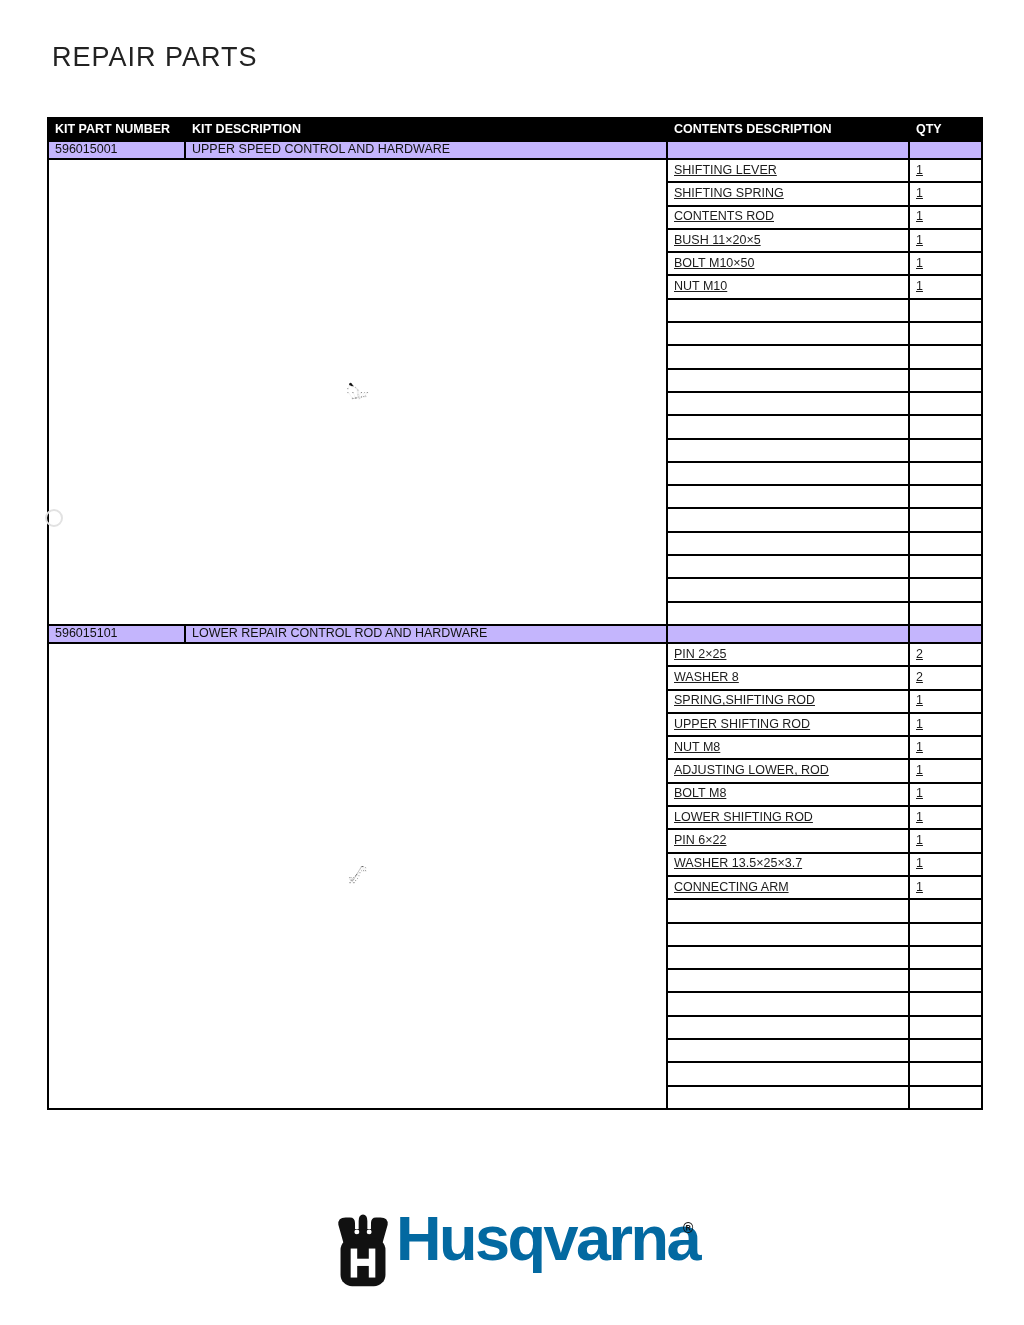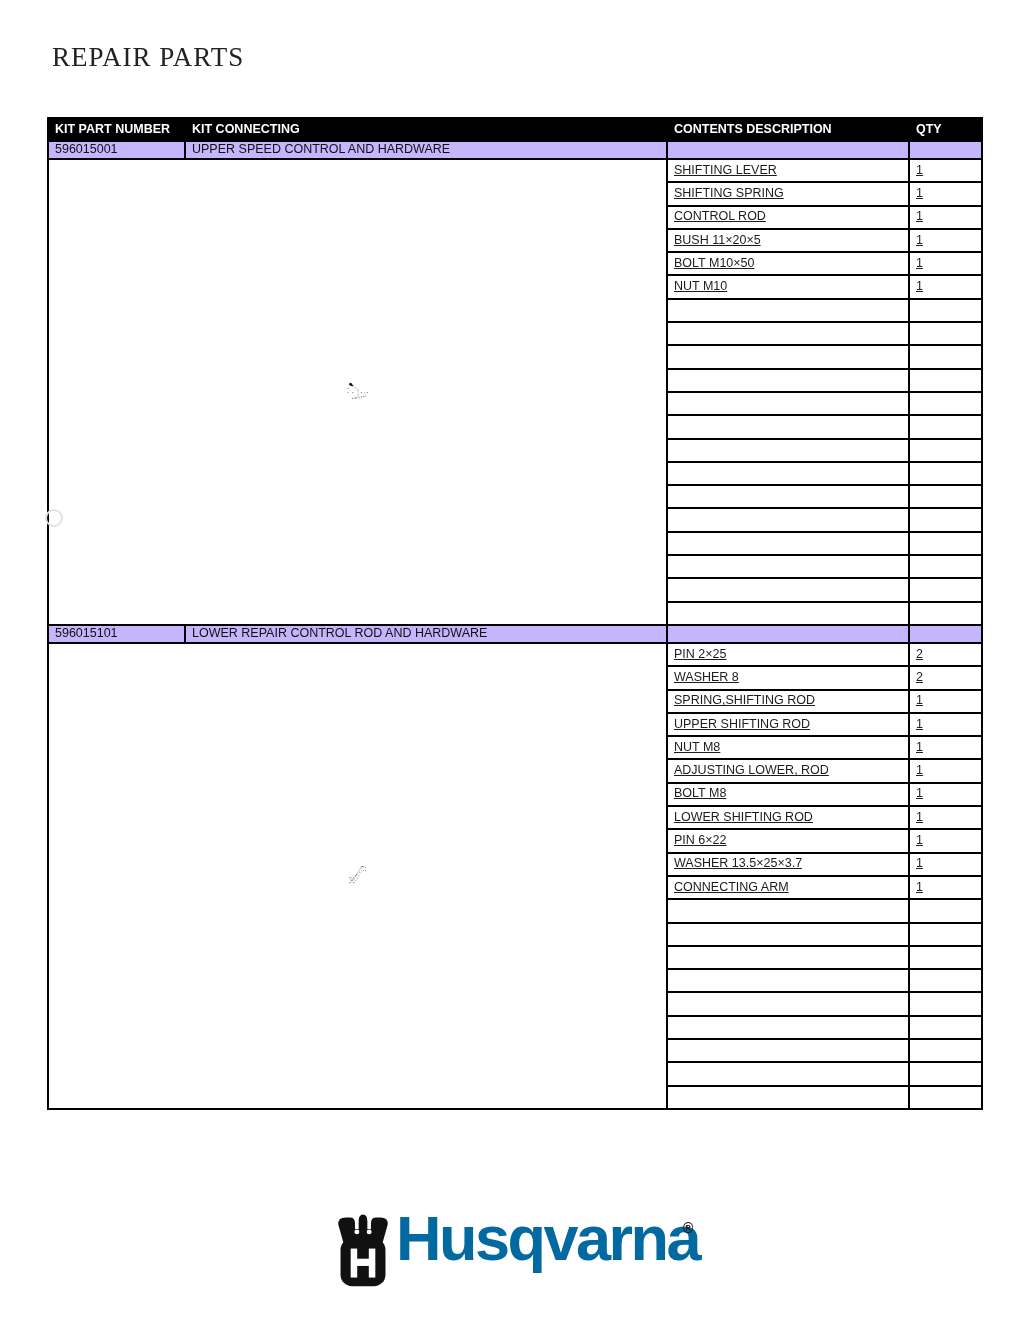--- a/index.html
+++ b/index.html
@@ -2,21 +2,21 @@
 <html><head>
 <meta charset="utf-8">
 <style>
   html,body{margin:0;padding:0;background:#ffffff;}
   .page{
     position:relative;width:1024px;height:1325px;background:#ffffff;
     font-family:"Liberation Sans",sans-serif;color:#1c1c1c;overflow:hidden;
   }
   .page-title{
     position:absolute;left:52px;top:42px;margin:0;
-    font-size:27px;font-weight:400;letter-spacing:1px;color:#222;font-family:Liberation Serif, serif;
+    font-size:27px;font-weight:400;letter-spacing:1px;color:#222;
   }
   .punch-hole{
     position:absolute;left:45px;top:509px;width:14px;height:14px;
     border:2px solid #e2e2e2;border-radius:50%;z-index:5;background:transparent;
   }
   table.parts-table{
     position:absolute;left:47px;top:117px;width:934px;
     border-collapse:collapse;table-layout:fixed;
   }
   table.parts-table th,table.parts-table td{
@@ -53,21 +53,21 @@
   <table class="parts-table">
     <colgroup>
       <col style="width:137px">
         <col style="width:482px">
         <col style="width:242px">
         <col style="width:73px">
     </colgroup>
     <thead>
       <tr>
         <th>KIT PART NUMBER</th>
-        <th>KIT CONNECTING</th>
+        <th>KIT DESCRIPTION</th>
         <th>CONTENTS DESCRIPTION</th>
         <th>QTY</th>
       </tr>
     </thead>
     <tbody id="kits-body">
         <tr class="kit-row">
           <td>596015001</td>
           <td>UPPER SPEED CONTROL AND HARDWARE</td>
           <td></td>
           <td></td>
@@ -156,21 +156,21 @@
     </svg>
   </td>
           <td>SHIFTING LEVER</td>
           <td>1</td>
         </tr>
         <tr class="content-row">
           <td>SHIFTING SPRING</td>
           <td>1</td>
         </tr>
         <tr class="content-row">
-          <td>CONTROL ROD</td>
+          <td>CONTENTS ROD</td>
           <td>1</td>
         </tr>
         <tr class="content-row">
           <td>BUSH 11×20×5</td>
           <td>1</td>
         </tr>
         <tr class="content-row">
           <td>BOLT M10×50</td>
           <td>1</td>
         </tr>

